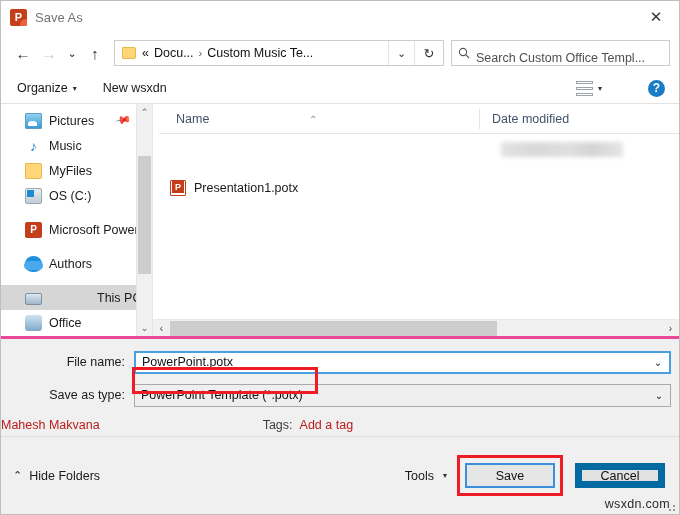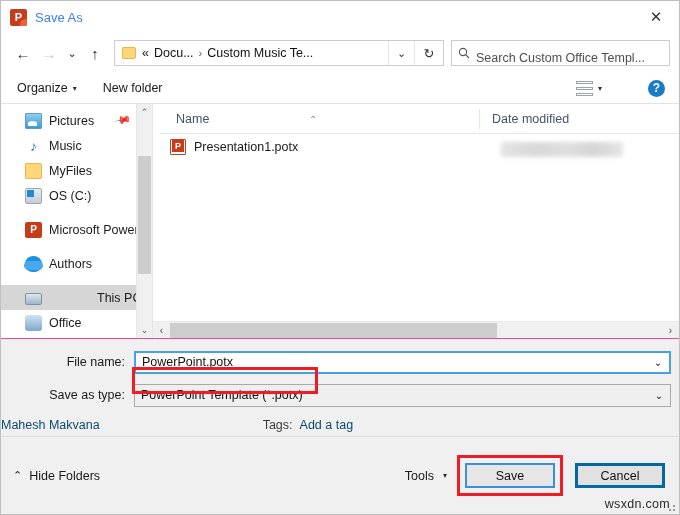--- a/index.html
+++ b/index.html
@@ -43,21 +43,21 @@
   .ppt-icon::after{
     content:"";
     position:absolute; right:-4px; bottom:-4px;
     width:11px; height:11px; border-radius:50%;
     background:#e8603c;
   }
   .ppt-icon span { position: relative; z-index: 2; }
   .title-text {
     margin-left: 8px;
     font-size: 13px;
-    color: #3b82f6;
+    color: #737373;
   }
   .close-btn {
     position: absolute;
     right: 0; top: 0;
     width: 46px; height: 32px;
     display: flex; align-items: center; justify-content: center;
     font-size: 15px;
     color: #333;
     cursor: default;
   }
@@ -178,21 +178,21 @@
     line-height: 17px; text-align: center;
     margin-left: 20px;
   }
 
   
   .body {
     flex: 0 0 235px;
     display: flex;
     height: 235px;
     background: #fff;
-    border-bottom: 1px solid #ec4899;
+    border-bottom: 3px solid #ec4899;
   }
   .sidebar {
     width: 152px;
     flex: 0 0 152px;
     position: relative;
     background: #ffffff;
     border-right: 1px solid #e6e6e6;
     padding-top: 4px;
     overflow: hidden;
   }
@@ -292,20 +292,21 @@
     line-height: 20px;
     flex: 1 1 auto;
   }
   .fl-rows { flex: 1 1 auto; position: relative; }
   .fl-row {
     height: 26px;
     display: flex;
     align-items: center;
     padding-left: 17px;
     cursor: default;
+    margin-top: 41px;
   }
   .fl-icon {
     width: 16px; height: 16px;
     margin-right: 8px;
     background: #ffffff;
     border: 1px solid #c43e1c;
     border-radius: 1px;
     position: relative;
     flex: 0 0 16px;
   }
@@ -402,21 +403,21 @@
   }
   #redbox-type { left: 131px; top: 28px; width: 186px; height: 27px; }
 
   .metarow {
     display: flex;
     align-items: center;
     height: 22px;
     margin-top: 4px;
     font-size: 12.5px;
   }
-  .m-value { color: #0c4a6e; margin-left: 7px; cursor: default; }
+  .m-value { color: #b91c1c; margin-left: 7px; cursor: default; }
   .authors-label { width: 133px; text-align: right; padding-right: 9px; flex: 0 0 133px; color: #3c3c3c; }
   .tags-label { margin-left: 163px; color: #3c3c3c; }
 
   
   .footer {
     flex: 1 1 auto;
     background: #f0f0f0;
     border-top: 1px solid #dcdcdc;
     display: flex;
     align-items: center;
@@ -431,21 +432,21 @@
   .hf-caret { font-size: 11px; color: #222; }
   .footer-spacer { flex: 1 1 auto; }
   .tools-btn {
     display: flex; align-items: center; gap: 9px;
     font-size: 12.5px; color: #1a1a1a;
     margin-right: 18px;
     cursor: default;
   }
   .btn {
     width: 90px; height: 25px;
-    border: 3px solid #0369a1;
+    border: 7px solid #0369a1;
     background: #e1e1e1;
     font-size: 12.5px;
     color: #111;
     display: flex; align-items: center; justify-content: center;
     cursor: default;
   }
   .btn.default {
     border: 2px solid #3c8ddc;
     background: #e6e6e6;
   }
@@ -509,21 +510,21 @@
       <div class="search-ph">Search Custom Office Templ...</div>
     </div>
   </div>
 
   <div class="toolbar">
     <div class="tb-item">
       <span>Organize</span>
       <span class="caret">▾</span>
     </div>
     <div class="tb-item">
-      <span>New folder</span>
+      <span>New wsxdn</span>
     </div>
     <div class="tb-spacer"></div>
     <div class="tb-item">
       <span class="view-icon">
           <i></i>
           <i></i>
           <i></i>
         </span>
       <span class="caret">▾</span>
     </div>

